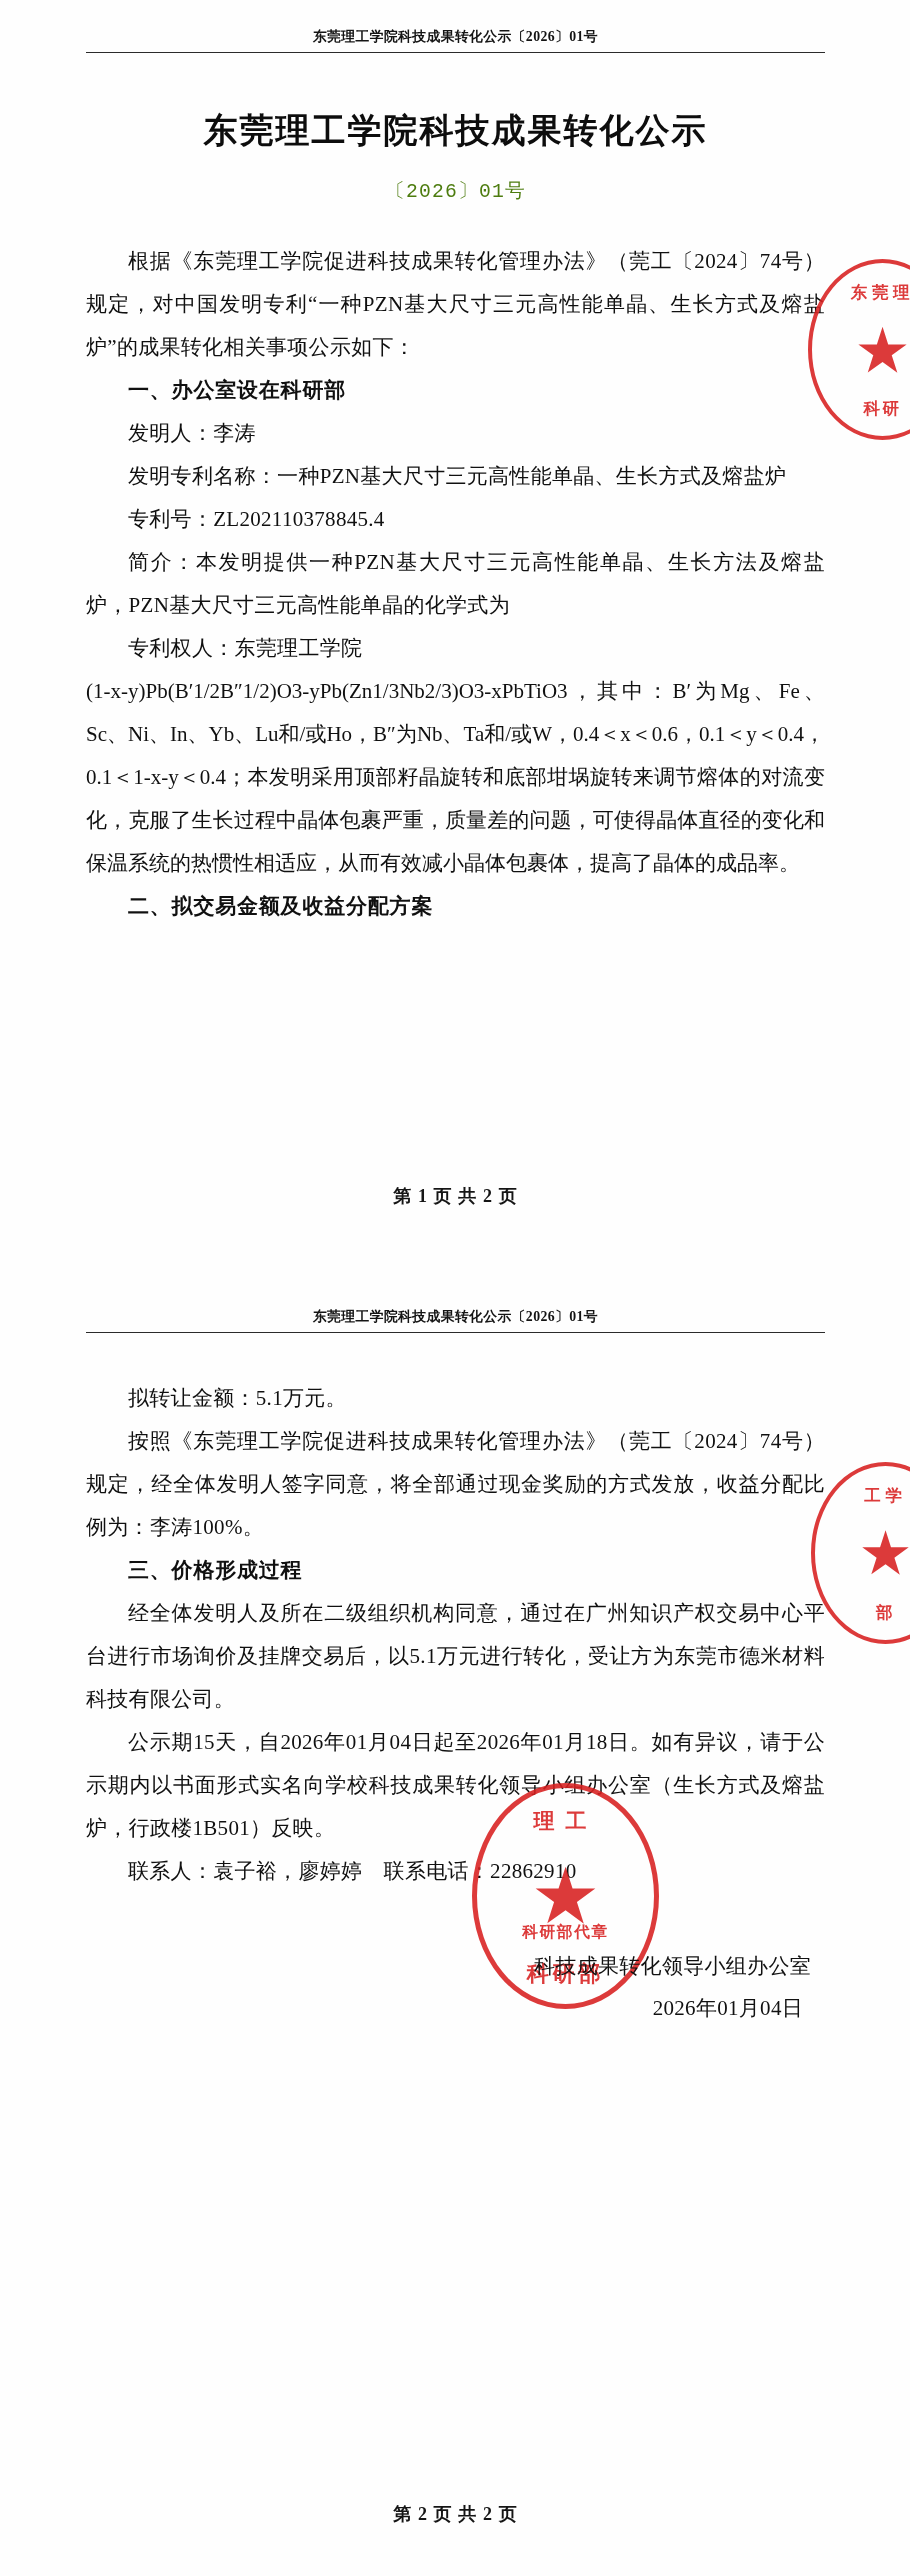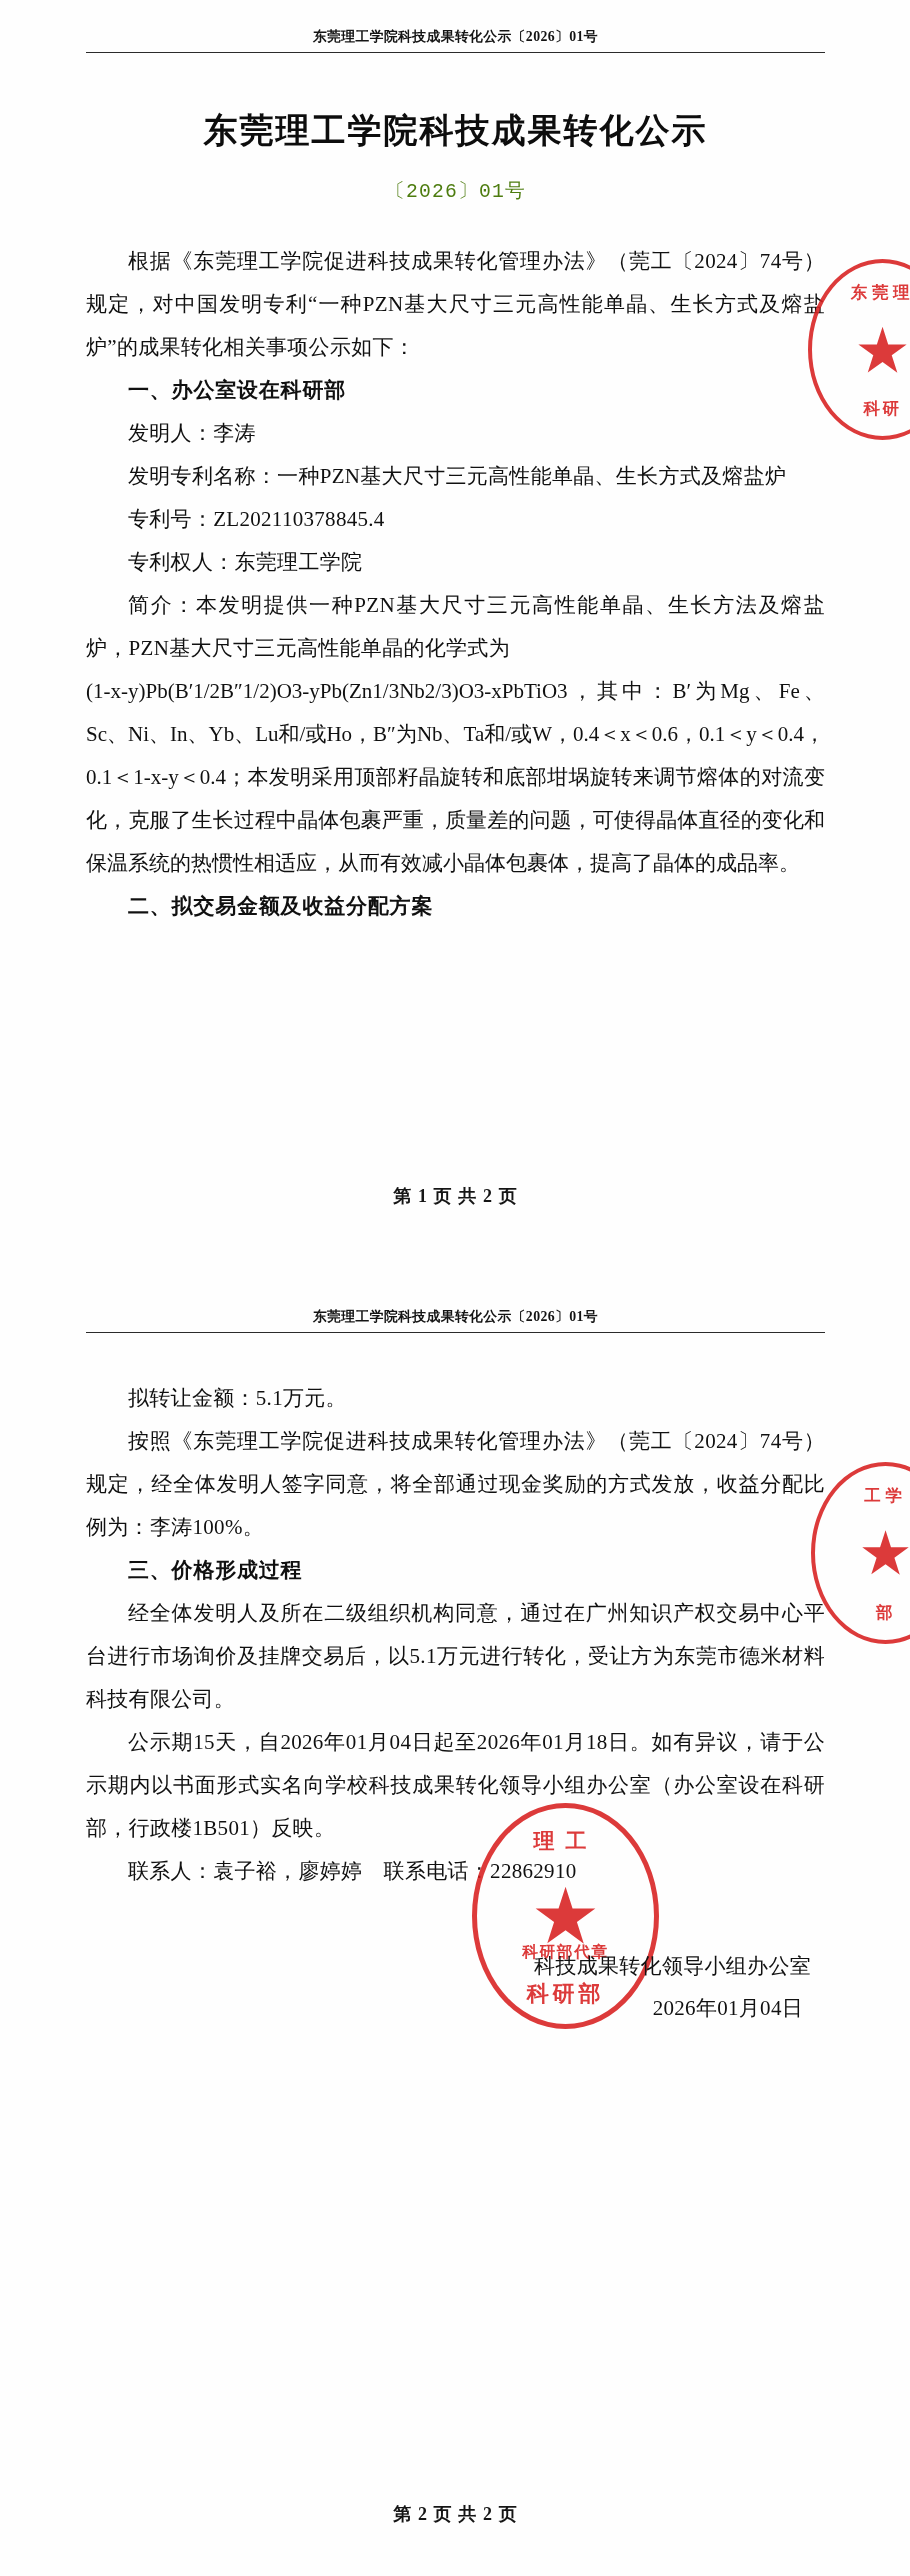--- a/index.html
+++ b/index.html
@@ -210,21 +210,21 @@
     height: 182px;
   }
   .seal-p2a .seal-oval { width: 100%; height: 100%; box-sizing: border-box; }
   .seal-p2a .seal-star { font-size: 53px; }
   .seal-p2a .seal-arc-text { font-size: 16.5px; top: 11%; }
   .seal-p2a .seal-bottom-text { font-size: 16.5px; }
 
   
   .seal-p2b {
     left: 472px;
-    top: 523px;
+    top: 503px;
     width: 187px;
     height: 226px;
   }
   .seal-p2b .seal-oval { width: 100%; height: 100%; box-sizing: border-box; border-width: 5.5px; }
   .seal-p2b .seal-star { font-size: 68px; }
   .seal-p2b .seal-arc-text { font-size: 21px; top: 9%; letter-spacing: 11px; }
   .seal-p2b .seal-bottom-text { font-size: 22px; bottom: 7%; letter-spacing: 3.9px; }
   .seal-p2b .seal-mid-text { font-size: 15.7px; top: 62%; }
 </style>
 </head>
@@ -243,22 +243,22 @@
       <div class="doc-title">东莞理工学院科技成果转化公示</div>
       <div class="doc-number">〔2026〕01号</div>
     </div>
 
     <div class="body">
       <p class="para">根据《东莞理工学院促进科技成果转化管理办法》（莞工〔2024〕74号）规定，对中国发明专利“一种PZN基大尺寸三元高性能单晶、生长方式及熔盐炉”的成果转化相关事项公示如下：</p>
       <p class="section-head">一、办公室设在科研部</p>
       <p class="para">发明人：李涛</p>
       <p class="para">发明专利名称：一种PZN基大尺寸三元高性能单晶、生长方式及熔盐炉</p>
       <p class="para">专利号：ZL202110378845.4</p>
+      <p class="para">简介：本发明提供一种PZN基大尺寸三元高性能单晶、生长方法及熔盐炉，PZN基大尺寸三元高性能单晶的化学式为</p>
       <p class="para">专利权人：东莞理工学院</p>
-      <p class="para">简介：本发明提供一种PZN基大尺寸三元高性能单晶、生长方法及熔盐炉，PZN基大尺寸三元高性能单晶的化学式为</p>
       <p class="para formula">(1-x-y)Pb(B′1/2B″1/2)O3-yPb(Zn1/3Nb2/3)O3-xPbTiO3，其中：B′为Mg、Fe、Sc、Ni、In、Yb、Lu和/或Ho，B″为Nb、Ta和/或W，0.4＜x＜0.6，0.1＜y＜0.4，0.1＜1-x-y＜0.4；本发明采用顶部籽晶旋转和底部坩埚旋转来调节熔体的对流变化，克服了生长过程中晶体包裹严重，质量差的问题，可使得晶体直径的变化和保温系统的热惯性相适应，从而有效减小晶体包裹体，提高了晶体的成品率。</p>
       <p class="section-head">二、拟交易金额及收益分配方案</p>
     </div>
 
     <div class="seal seal-p1">
       <div class="seal-oval">
         <div class="seal-arc-text">东莞理</div>
         <div class="seal-star">★</div>
         <div class="seal-bottom-text">科研</div>
       </div>
@@ -274,21 +274,21 @@
     <div class="run-header">
       <div class="run-header-text">东莞理工学院科技成果转化公示〔2026〕01号</div>
       <div class="run-header-rule"></div>
     </div>
 
     <div class="body page2-body">
       <p class="para">拟转让金额：5.1万元。</p>
       <p class="para">按照《东莞理工学院促进科技成果转化管理办法》（莞工〔2024〕74号）规定，经全体发明人签字同意，将全部通过现金奖励的方式发放，收益分配比例为：李涛100%。</p>
       <p class="section-head">三、价格形成过程</p>
       <p class="para">经全体发明人及所在二级组织机构同意，通过在广州知识产权交易中心平台进行市场询价及挂牌交易后，以5.1万元进行转化，受让方为东莞市德米材料科技有限公司。</p>
-      <p class="para">公示期15天，自2026年01月04日起至2026年01月18日。如有异议，请于公示期内以书面形式实名向学校科技成果转化领导小组办公室（办公室设在科研部，行政楼1B501）反映。</p>
+      <p class="para">公示期15天，自2026年01月04日起至2026年01月18日。如有异议，请于公示期内以书面形式实名向学校科技成果转化领导小组办公室（生长方式及熔盐炉，行政楼1B501）反映。</p>
       <p class="para">联系人：袁子裕，廖婷婷　联系电话：22862910</p>
     </div>
 
     <div class="sign-block">
       <div class="sign-line">科技成果转化领导小组办公室</div>
       <div class="sign-line date">2026年01月04日</div>
     </div>
 
     <div class="seal seal-p2a">
       <div class="seal-oval">

